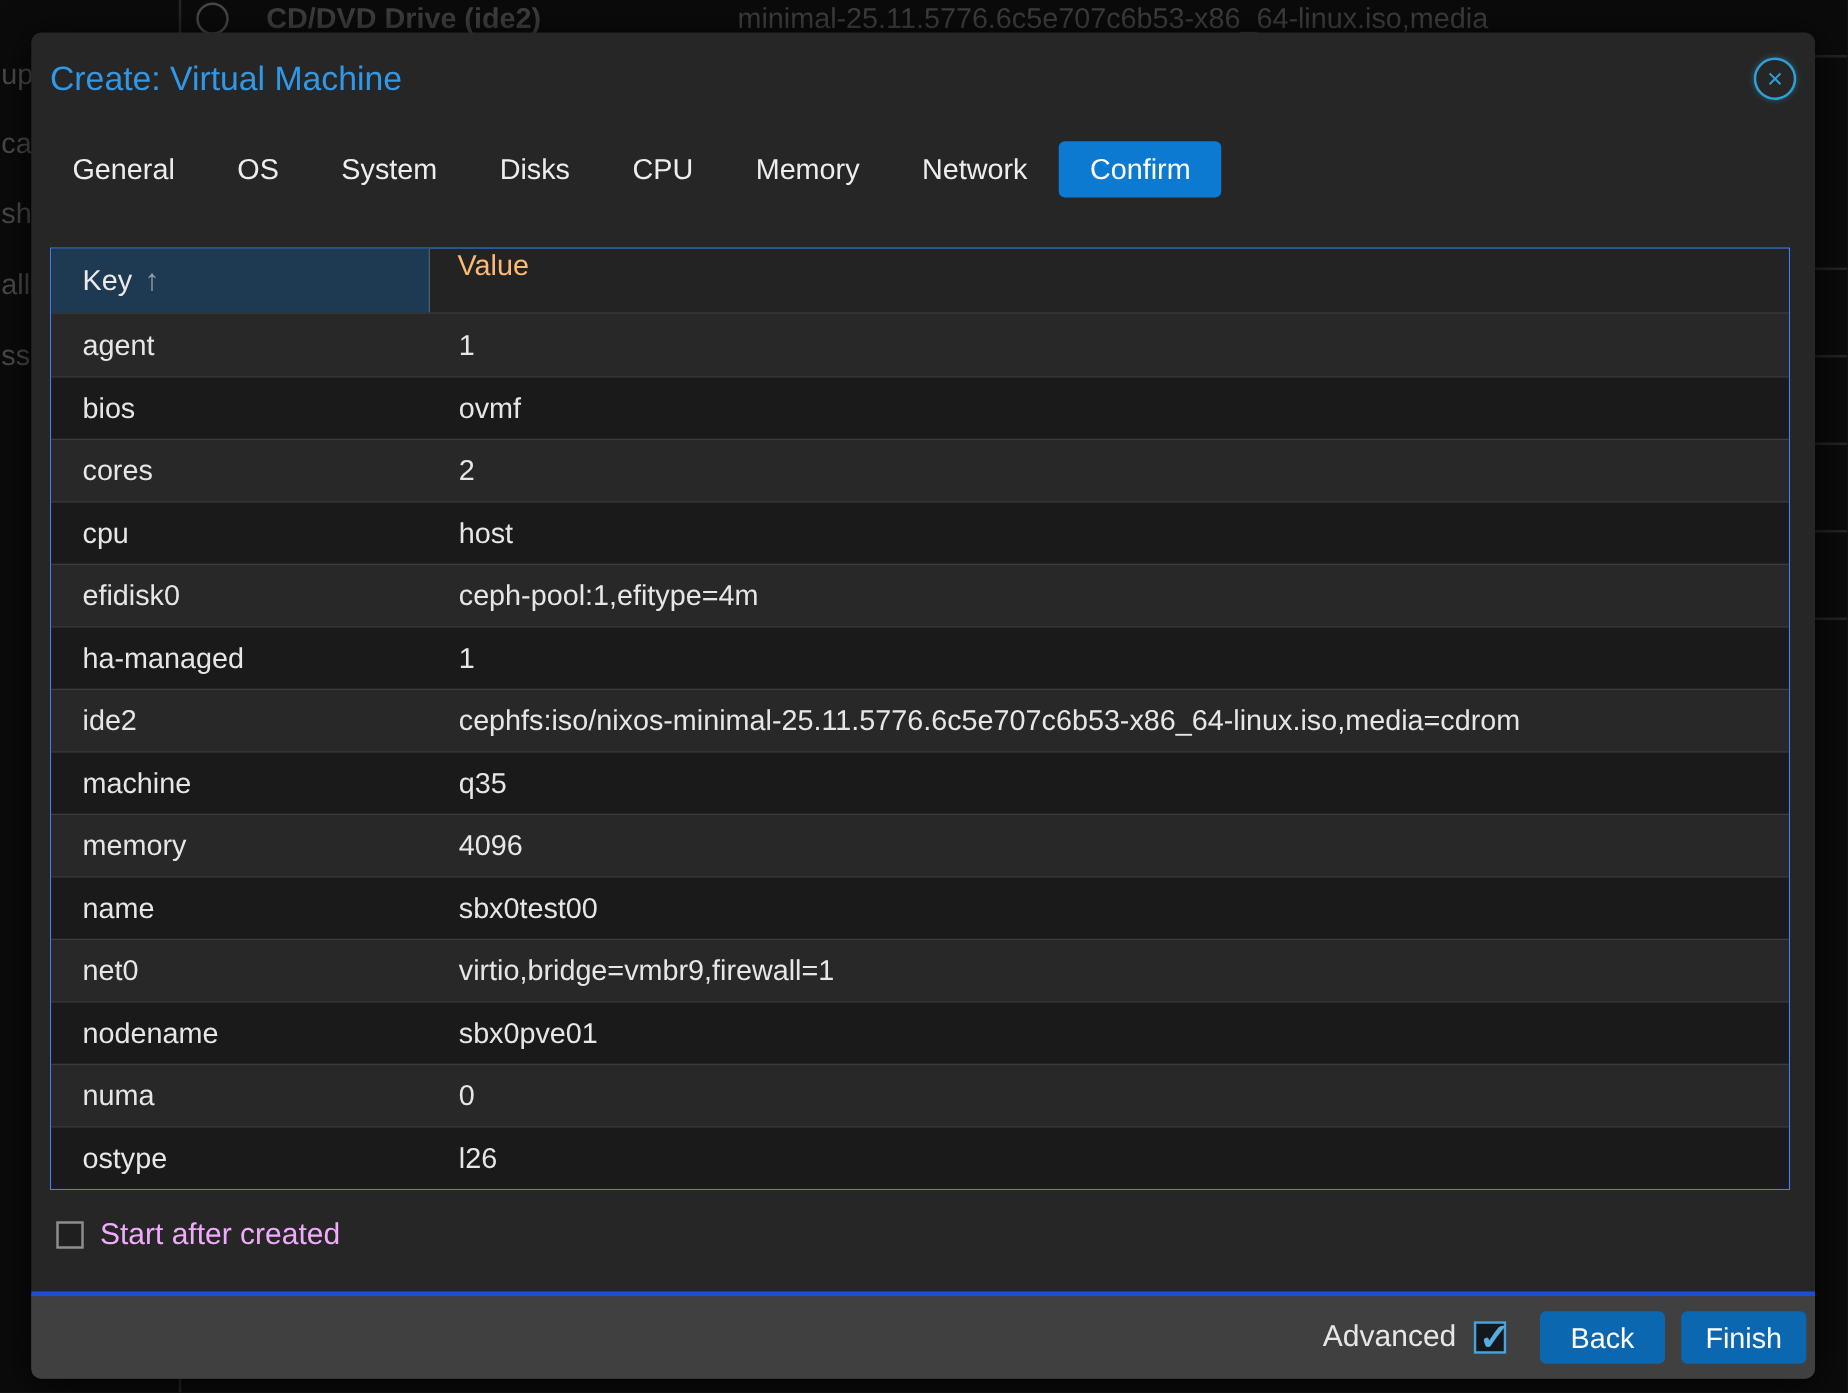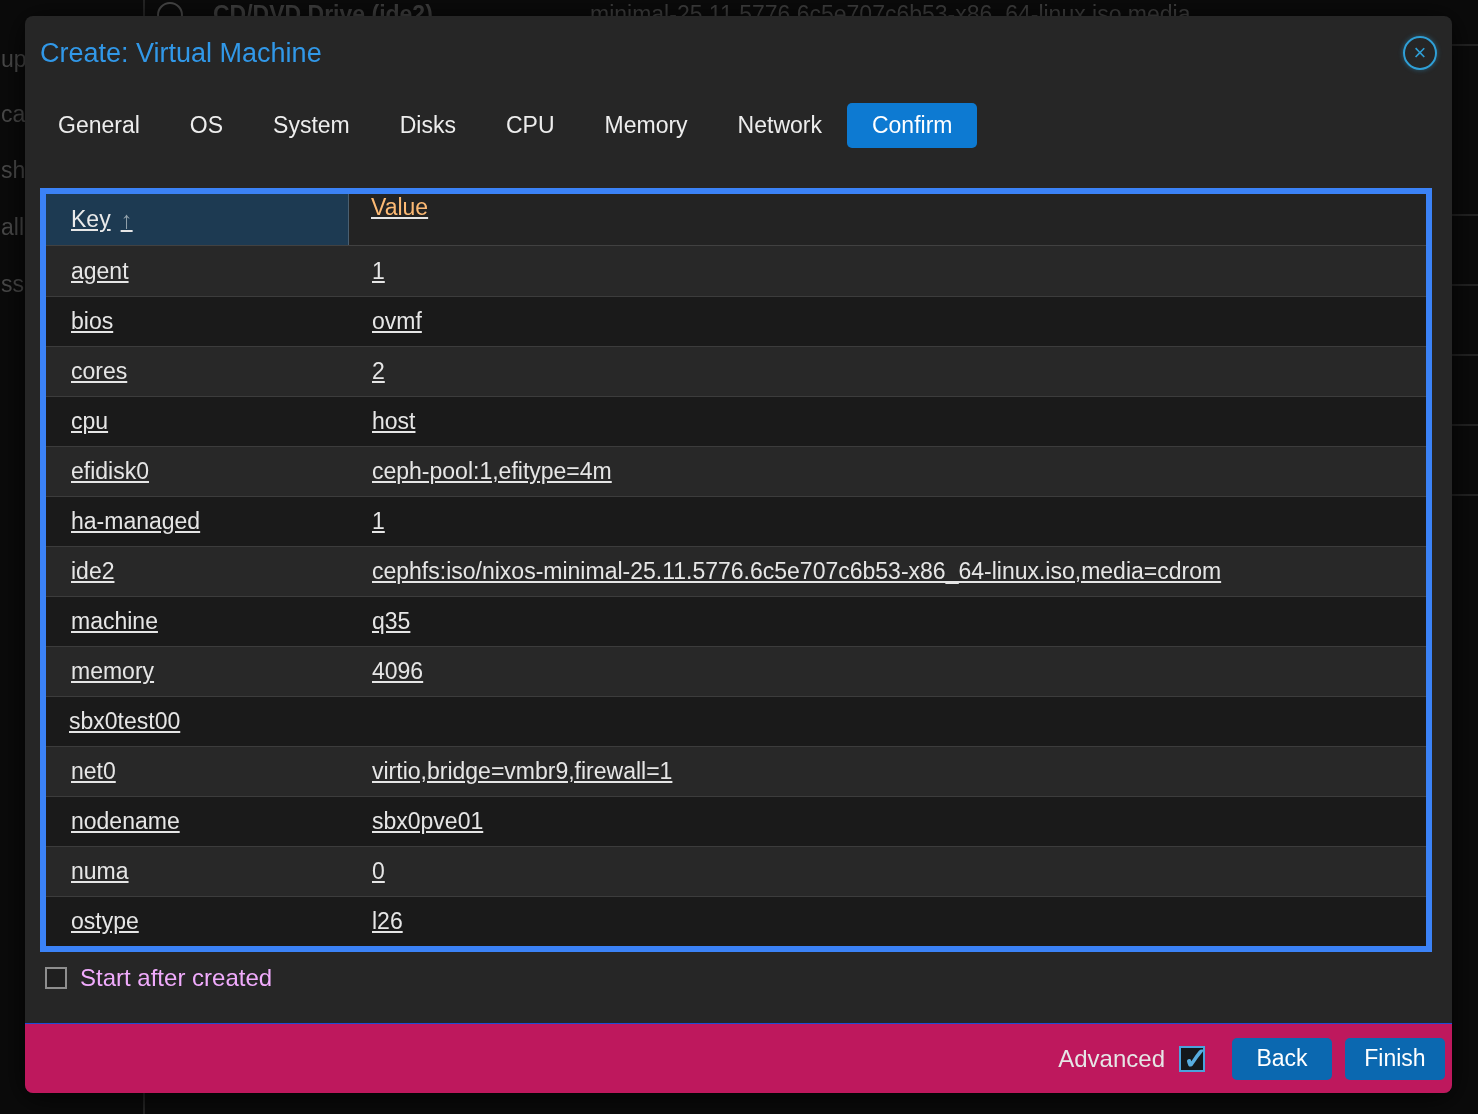--- a/index.html
+++ b/index.html
@@ -21,21 +21,21 @@
   }
   .bg-toptext { position:absolute; top:1px; font-size:23px; color:#3f3f3f; white-space:nowrap; }
   .bg-toptext.key { left:213px; font-weight:bold; }
   .bg-toptext.val { left:590px; }
   .bg-fragment { position:absolute; left:1px; font-size:23px; color:#4b4b4b; }
   .bg-right-frag { position:absolute; left:1525px; top:52px; font-size:30px; color:#4b4b4b; }
   .bg-right-line { position:absolute; left:1452px; width:26px; height:2px; background:#242424; }
 
   
   .modal {
-    position:absolute; left:25px; top:16px; width:1427px; height:1077px;
+    position:absolute; left:25px; top:26px; width:1427px; height:1077px;
     background:#262626; border-radius:8px; z-index:10;
     box-shadow:0 4px 30px rgba(0,0,0,0.8);
   }
   .modal-title {
     position:absolute; left:15px; top:22px;
     font-size:27px; color:#3198e8;
   }
   .close-btn {
     position:absolute; right:15px; top:20px; width:34px; height:34px;
     border:2px solid #2f9fd6; border-radius:50%;
@@ -49,21 +49,21 @@
   }
   .tab {
     padding:0 25px; height:45px; line-height:45px;
     font-size:23px; color:#ededed; cursor:pointer; border-radius:5px;
   }
   .tab.active { background:#0d7ad2; color:#ffffff; }
 
   
   .tbl {
     position:absolute; left:15px; top:172px; width:1392px;
-    border:6px solid #3b82f6; background:#1a1a1a;text-decoration:underline;
+    border:1px solid #3b82f6; background:#1a1a1a;
   }
   .tbl-header { display:flex; height:52px; background:#232323; border-bottom:1px solid #414141; }
   .th-key {
     width:303px; background:#1d3a52; border-right:1px solid #4a5f71;
     display:flex; align-items:center; padding-left:25px;
     font-size:23px; color:#eaeaea; cursor:pointer;
   }
   .sort-arrow { margin-left:10px; color:#93a2ac; font-size:24px; }
   .th-value {
     flex:1; display:flex; align-items:flex-start; padding-left:22px;
@@ -83,21 +83,21 @@
   }
   .checkbox-empty {
     width:22px; height:22px; border:2px solid #8e8e8e; background:#1f1f1f;
     margin-right:13px;
   }
   .start-label { font-size:24px; color:#f0abfc; }
 
   
   .footer {
     position:absolute; left:0; right:0; bottom:0; height:70px;
-    background:#be185d; border-top:1px solid #1d4ed8;
+    background:#404040; border-top:4px solid #1d4ed8;
     border-radius:0 0 8px 8px;
     display:flex; align-items:center; justify-content:flex-end;
     padding-right:7px;
   }
   .adv-label { font-size:24px; color:#e6e6e6; margin-right:14px; }
   .checkbox-checked {
     width:26px; height:26px; border:2px solid #4aa3dc; background:#14181b;
     position:relative; margin-right:14px; cursor:pointer;
   }
   .checkbox-checked .tick {
@@ -194,20 +194,21 @@
         </div>
         <div class="row even">
           <div class="cell-key">machine</div>
           <div class="cell-value">q35</div>
         </div>
         <div class="row odd">
           <div class="cell-key">memory</div>
           <div class="cell-value">4096</div>
         </div>
         <div class="row even">
+          <div class="cell-key">name</div>
           <div class="cell-value">sbx0test00</div>
         </div>
         <div class="row odd">
           <div class="cell-key">net0</div>
           <div class="cell-value">virtio,bridge=vmbr9,firewall=1</div>
         </div>
         <div class="row even">
           <div class="cell-key">nodename</div>
           <div class="cell-value">sbx0pve01</div>
         </div>

